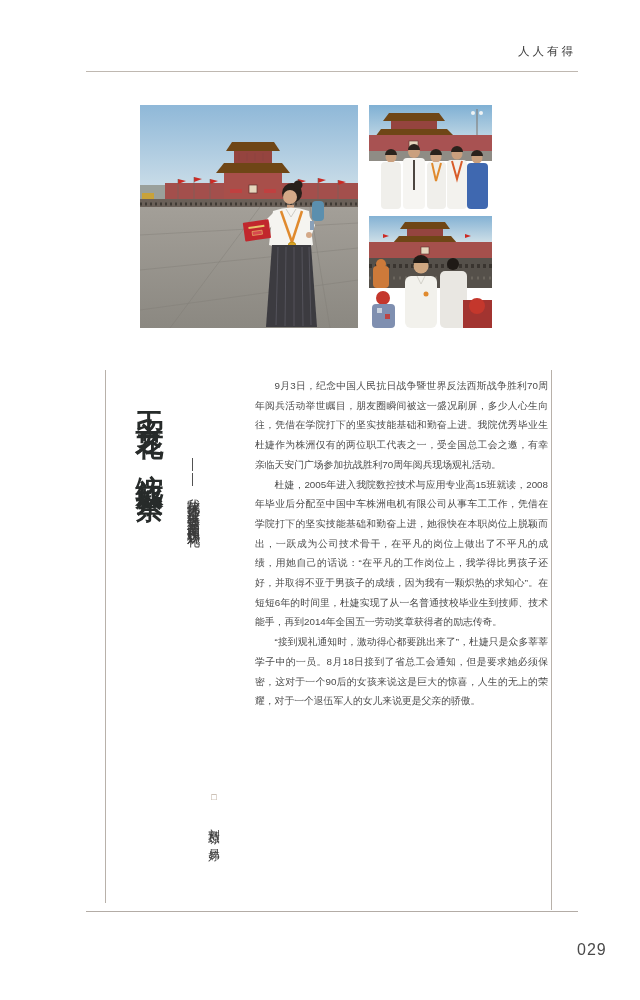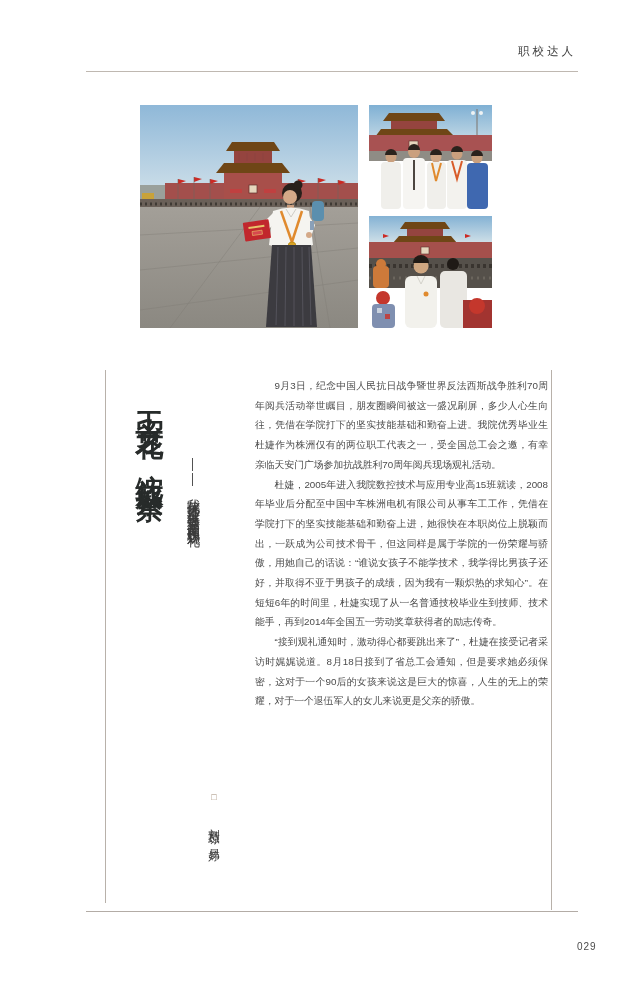--- a/index.html
+++ b/index.html
@@ -42,29 +42,29 @@
 
   .body-text{
     position:absolute;left:255px;top:376px;width:293px;
     font-size:9.8px;line-height:19.7px;color:#4b4b4b;
     text-align:justify;
   }
   .body-text p{margin:0;text-indent:2em;}
 
   .page-number{
     position:absolute;top:941px;left:577px;
-    font-size:10px;color:#4a4a4a;letter-spacing:1px;text-align:right;
+    font-size:16px;color:#4a4a4a;letter-spacing:1px;text-align:right;
   }
 </style>
 </head>
 <body>
 
 <div class="page">
 
-  <div class="header-label">职校达人</div>
+  <div class="header-label">人人有得</div>
   <div class="rule rule-header"></div>
 
   <svg class="photo photo-large" width="218" height="223" viewBox="0 0 218 223">
     <defs>
       <linearGradient id="skyL" x1="0" y1="0" x2="0" y2="1">
         <stop offset="0" stop-color="#8fb8d8"></stop>
           <stop offset="1" stop-color="#d9e6ec"></stop>
       </linearGradient>
       <linearGradient id="pavL" x1="0" y1="0" x2="0" y2="1">
         <stop offset="0" stop-color="#a39f98"></stop>
@@ -249,19 +249,19 @@
   <div class="article-title v">工贸之花，绽放紫禁</div>
   <div class="article-subtitle v">——我院优秀毕业生杜婕受邀参加阅兵现场观礼</div>
 
   <div class="authors v">
     <span class="marker">□</span>
     <span class="names">刘慧琼　易婷</span>
   </div>
 
   <div class="body-text">
     <p>9月3日，纪念中国人民抗日战争暨世界反法西斯战争胜利70周年阅兵活动举世瞩目，朋友圈瞬间被这一盛况刷屏，多少人心生向往，凭借在学院打下的坚实技能基础和勤奋上进。我院优秀毕业生杜婕作为株洲仅有的两位职工代表之一，受全国总工会之邀，有幸亲临天安门广场参加抗战胜利70周年阅兵现场观礼活动。</p>
-    <p>杜婕，2005年进入我院数控技术与应用专业高15班就读，2008年毕业后分配至中国中车株洲电机有限公司从事车工工作，凭借在学院打下的坚实技能基础和勤奋上进，她很快在本职岗位上脱颖而出，一跃成为公司技术骨干，但这同样是属于学院的一份荣耀与骄傲，用她自己的话说：“谁说女孩子不能学技术，我学得比男孩子还好，并取得不亚于男孩子的成绩，因为我有一颗炽热的求知心”。在短短6年的时间里，杜婕实现了从一名普通技校毕业生到技师、技术能手，再到2014年全国五一劳动奖章获得者的励志传奇。</p>
-    <p>“接到观礼通知时，激动得心都要跳出来了”，杜婕在接受记者采访时娓娓说道。8月18日接到了省总工会通知，但是要求她必须保密，这对于一个90后的女孩来说这是巨大的惊喜，人生的无上的荣耀，对于一个退伍军人的女儿来说更是父亲的骄傲。</p>
+    <p>杜婕，2005年进入我院数控技术与应用专业高15班就读，2008年毕业后分配至中国中车株洲电机有限公司从事车工工作，凭借在学院打下的坚实技能基础和勤奋上进，她很快在本职岗位上脱颖而出，一跃成为公司技术骨干，在平凡的岗位上做出了不平凡的成绩，用她自己的话说：“在平凡的工作岗位上，我学得比男孩子还好，并取得不亚于男孩子的成绩，因为我有一颗炽热的求知心”。在短短6年的时间里，杜婕实现了从一名普通技校毕业生到技师、技术能手，再到2014年全国五一劳动奖章获得者的励志传奇。</p>
+    <p>“接到观礼通知时，激动得心都要跳出来了”，杜婕只是众多莘莘学子中的一员。8月18日接到了省总工会通知，但是要求她必须保密，这对于一个90后的女孩来说这是巨大的惊喜，人生的无上的荣耀，对于一个退伍军人的女儿来说更是父亲的骄傲。</p>
   </div>
 
   <div class="page-number">029</div>
 
 </div>
 
 </body></html>

